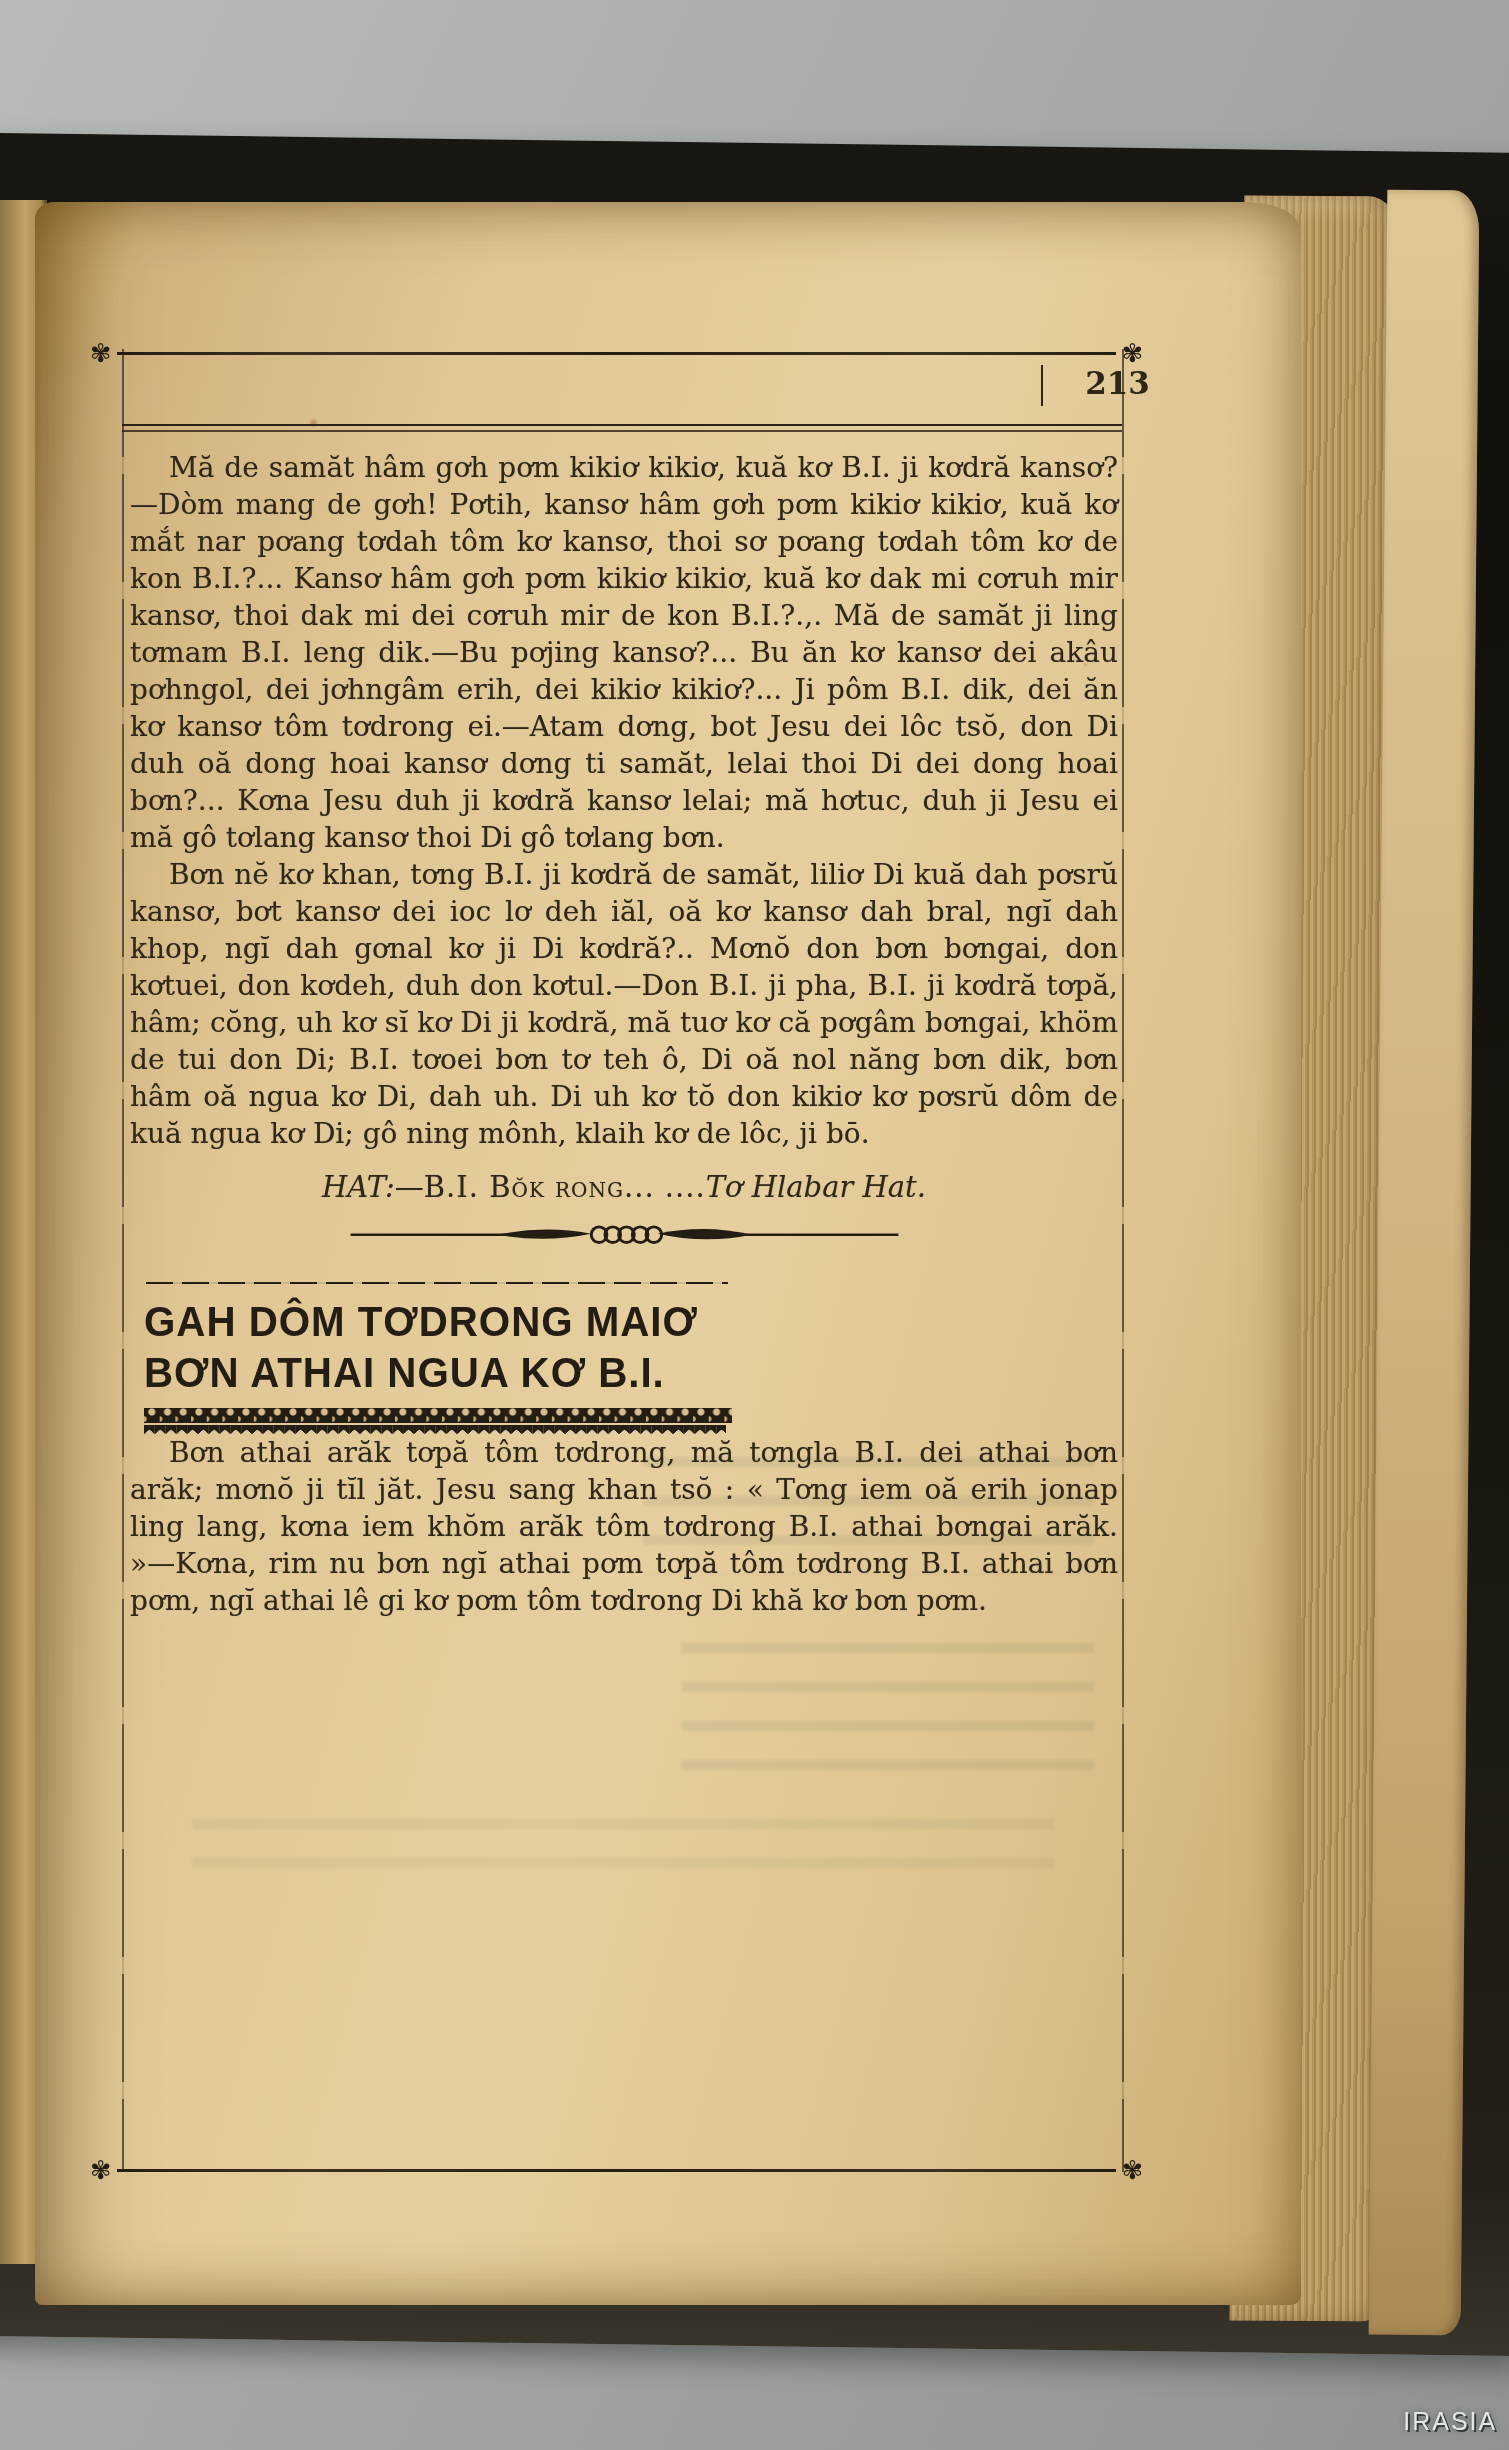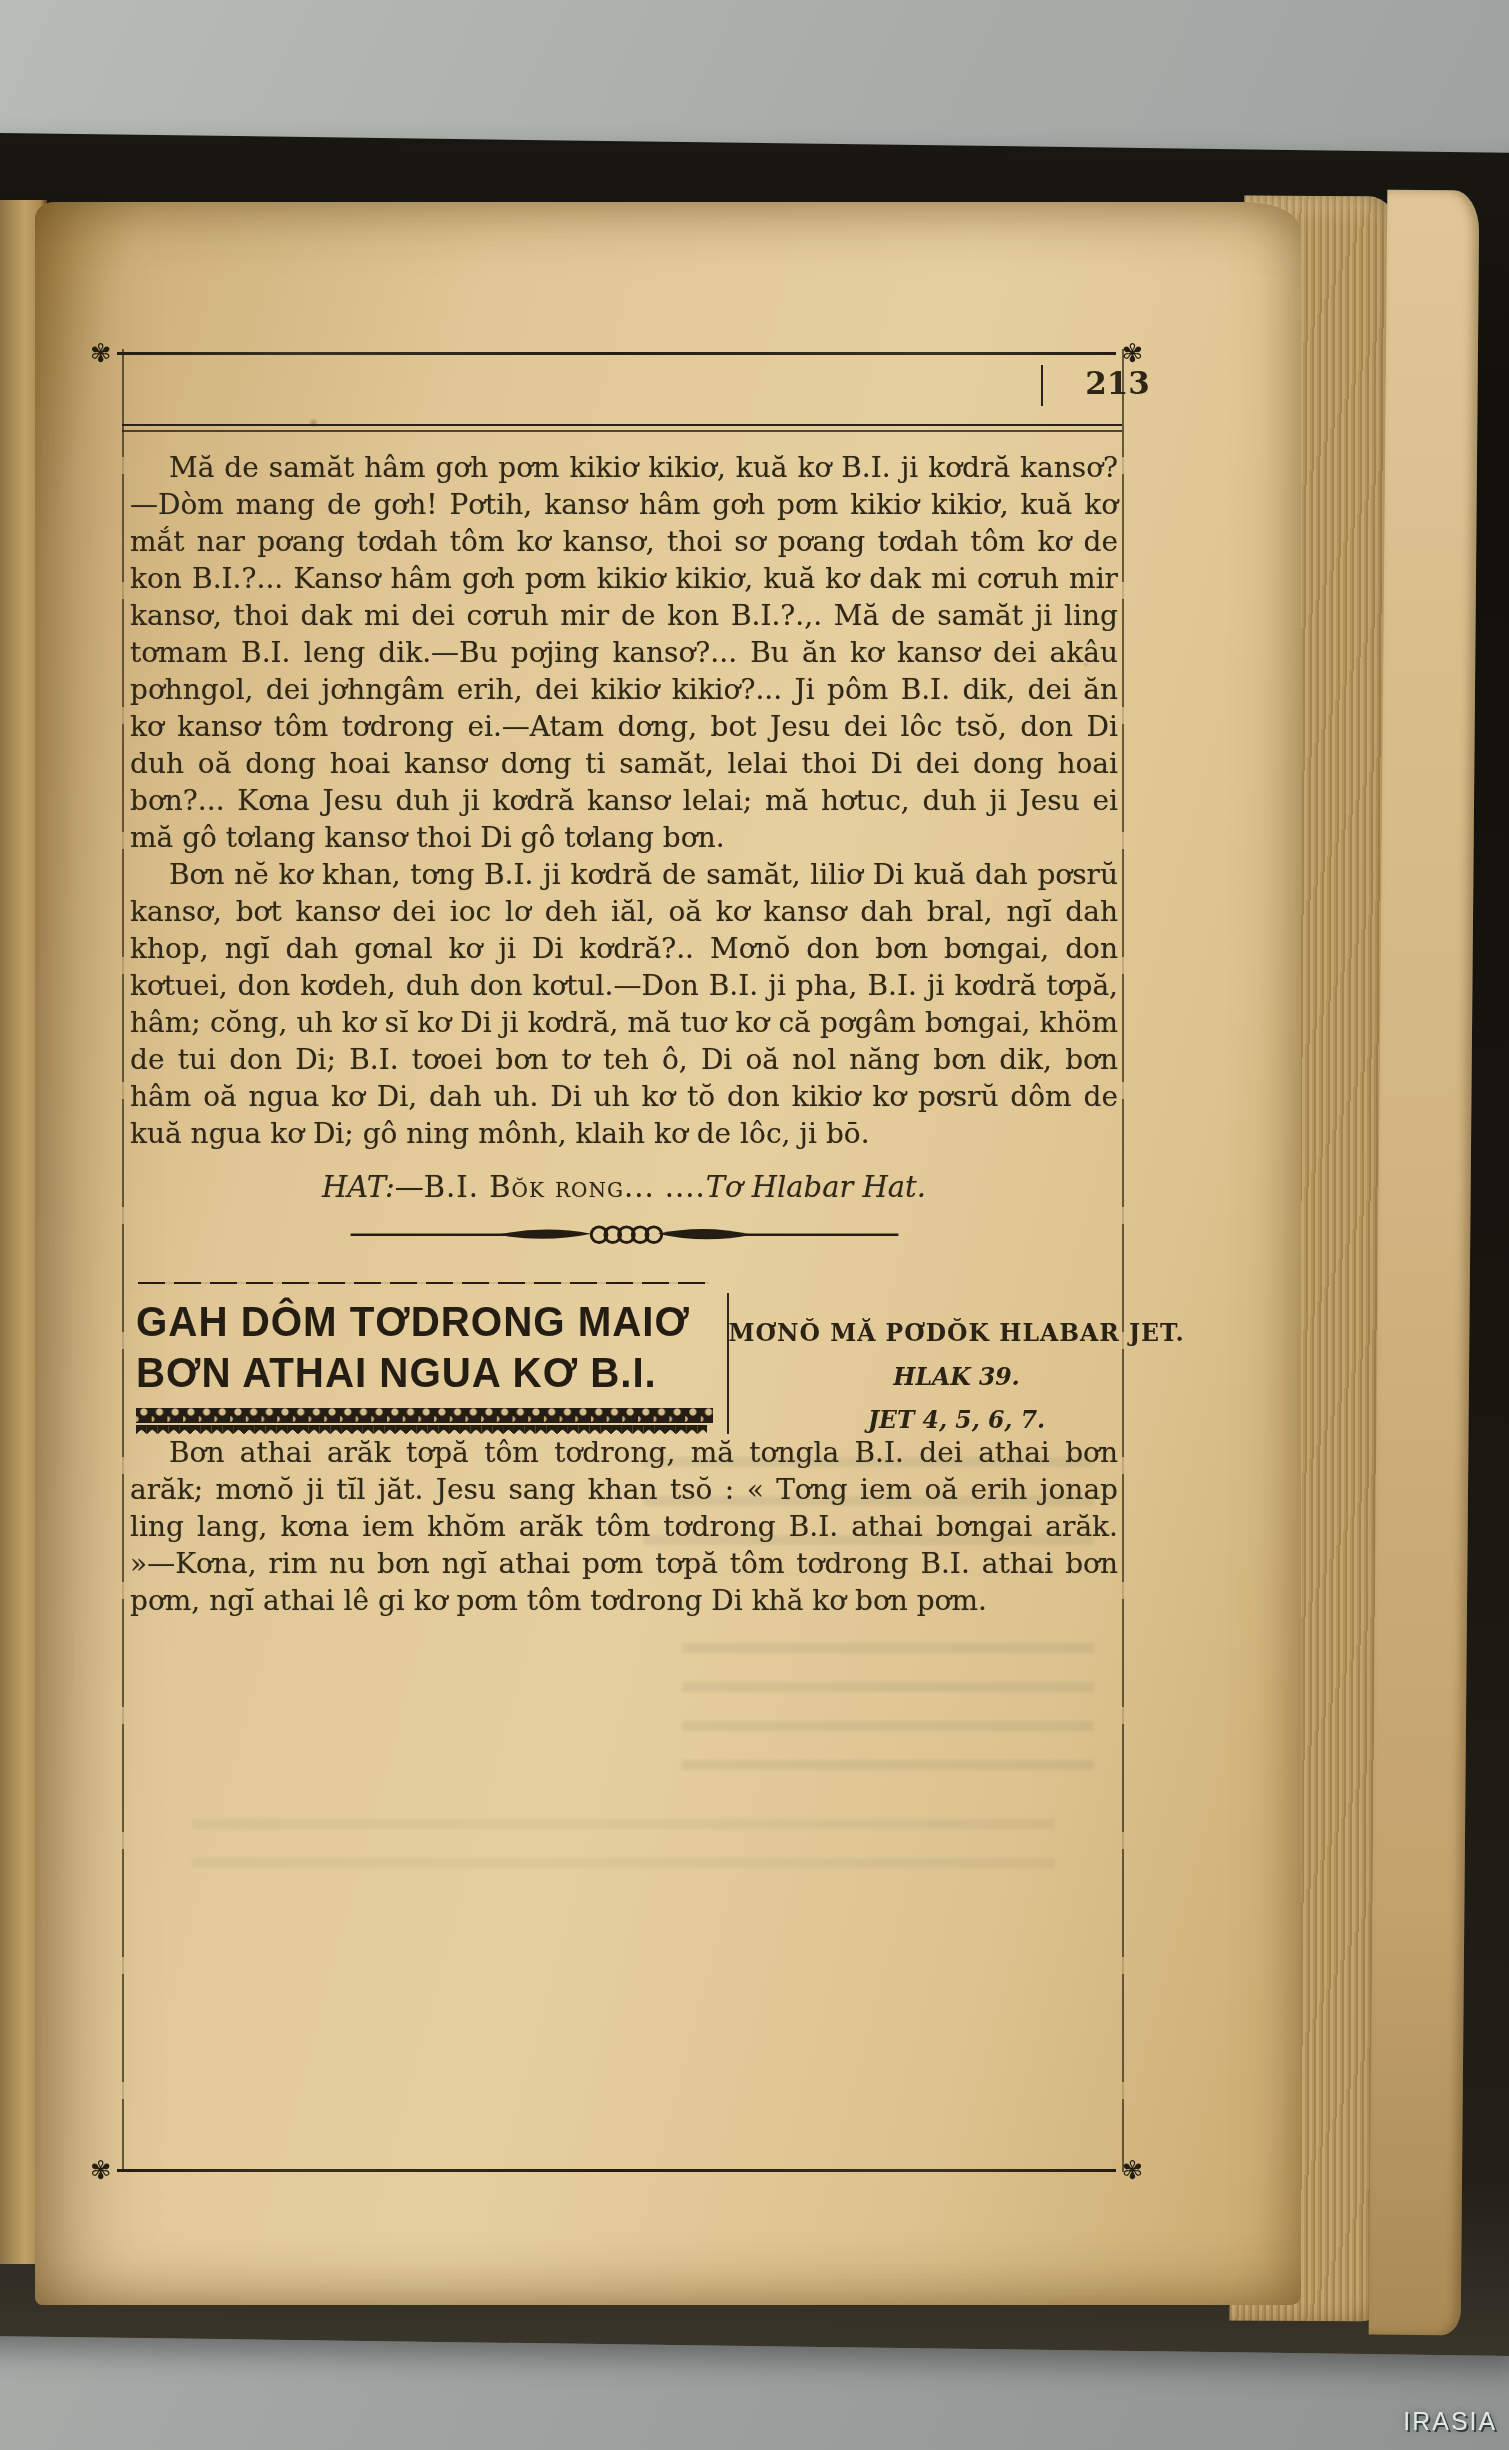--- a/index.html
+++ b/index.html
@@ -80,21 +80,21 @@
     font-size:28px;line-height:37px;color:#2f2718;
     text-shadow:0 0 1px rgba(47,39,24,.3);
   }
   p.p.it{font-style:italic;margin-top:11.8px;}
   .hat{margin:17.6px 0 0 0;text-align:center;font-size:29px;color:#2f2718;text-shadow:0 0 1px rgba(47,39,24,.3);}
   .hat .lead{font-style:italic;margin-top:32px;}
   .hat .sc{font-variant:small-caps;letter-spacing:1px;}
   .hat .it{font-style:italic;}
   .divider{margin:17.6px auto 0 auto;width:549px;text-align:center;}
   
-  .section-row{display:flex;margin-top:29px;align-items:stretch;}
+  .section-row{display:flex;margin-top:29px;align-items:stretch;margin-left:8px;}
   .gah-box{width:588px;padding-left:5.9px;}
   .dash-rule{height:2.9px;margin:0 3.9px 11.8px 2px;background:repeating-linear-gradient(90deg,#241d13 0 27.4px, rgba(36,29,19,.12) 27.4px 36px);}
   .gah-line{
     font-family:"Liberation Sans",sans-serif;font-weight:bold;
     font-size:42px;line-height:51px;color:#241d13;letter-spacing:1px;
     transform:scaleX(.96);transform-origin:left center;white-space:nowrap;
   }
   .braid{
     height:14.7px;margin-top:9.8px;background-color:#241d13;
     background-image:
@@ -186,25 +186,20 @@
       </div>
 
       <div class="section-row">
         <div class="gah-box">
           <div class="dash-rule"></div>
           <div class="gah-line">GAH DÔM TƠDRONG MAIƠ</div>
           <div class="gah-line">BƠN ATHAI NGUA KƠ B.I.</div>
           <div class="braid"></div>
           <div class="fringe"></div>
         </div>
-        <div class="ref-col">
-          <div class="ref-sc">MƠNŎ MĂ PƠDŎK HLABAR JET.</div>
-          <div class="ref-it">HLAK 39.</div>
-          <div class="ref-it">JET 4, 5, 6, 7.</div>
-        </div>
       </div>
 
 
       <p class="p">Bơn athai arăk tơpă tôm tơdrong, mă tơngla B.I. dei athai bơn arăk; mơnŏ ji tĭl jăt. Jesu sang khan tsŏ : « Tơng iem oă erih jonap ling lang, kơna iem khŏm arăk tôm tơdrong B.I. athai bơngai arăk. »—Kơna, rim nu bơn ngĭ athai pơm tơpă tôm tơdrong B.I. athai bơn pơm, ngĭ athai lê gi kơ pơm tôm tơdrong Di khă kơ bơn pơm.</p>
 
     </div>
 
     <div class="orn-rule bottom">
       <span class="orn">✾</span>
       <span class="rule"></span>

